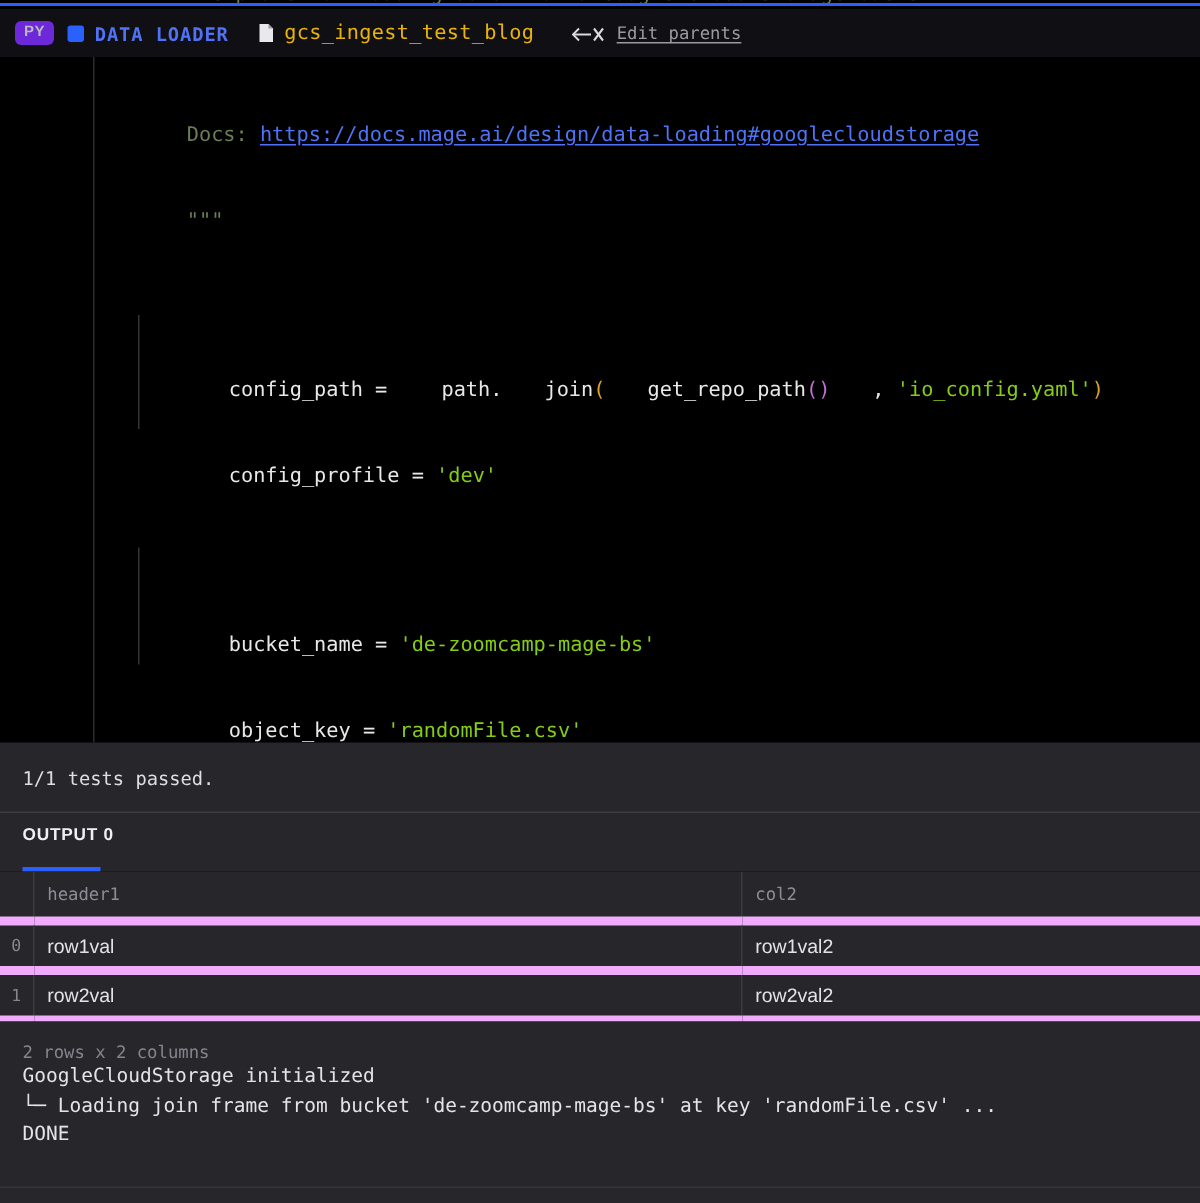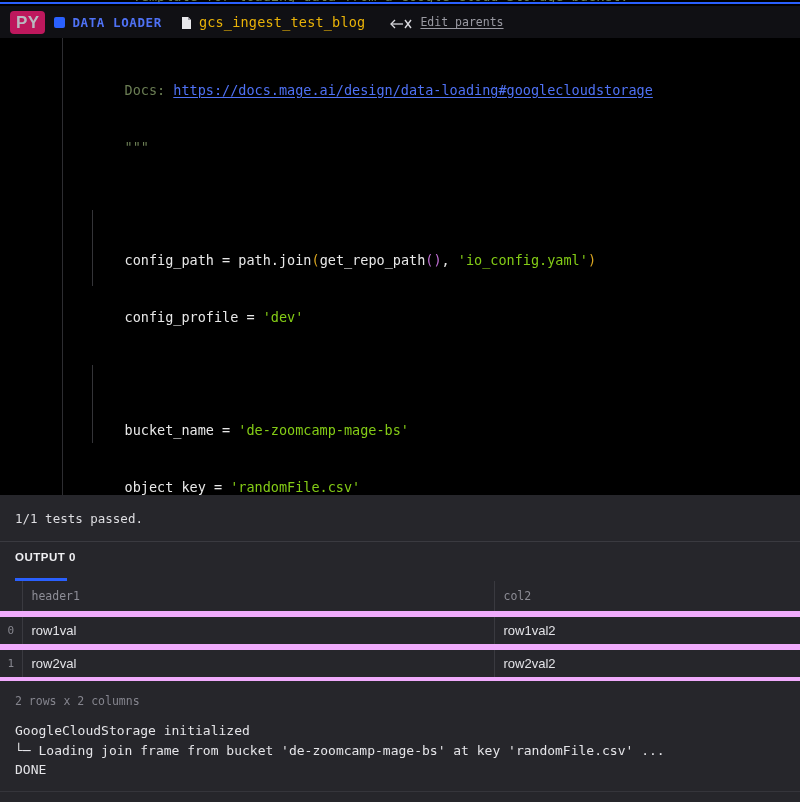--- a/index.html
+++ b/index.html
@@ -47,23 +47,23 @@
     position: absolute;
     top: 6px; left: 0; right: 0;
     height: 32px;
     background: #101014;
     display: flex;
     align-items: center;
     padding: 0 10px;
     gap: 9px;
   }
   .lang-badge {
-    background: #be185d;
+    background: #6d28d9;
     color: #b9b9c0;
-    font-size: 17px;
+    font-size: 10px;
     font-weight: 700;
     letter-spacing: .4px;
     padding: 3px 6px 3px 6px;
     border-radius: 4px;
     font-family: "Liberation Sans", sans-serif;
     line-height: 1;
   }
   .btype {
     display: flex;
     align-items: center;
@@ -141,21 +141,21 @@
   
   .iguide {
     position: absolute;
     width: 1px;
     background: #343438;
   }
   .t-str     { color: #84cc16; }
   .t-doc     { color: #6b7e54; }
   .t-paren   { color: #d9a521; }
   .t-paren2  { color: #c06fd4; }
-  .t-plain   { color: #e8e8e8; }
+  .t-plain   { color: #e8e8e8; padding-left: 28px; }
   .t-link    { color: #4f72f6; text-decoration: underline; text-underline-offset: 2px; }
   .t-op      { color: #e8e8e8; }
 
   
   .tests-bar {
     position: absolute;
     top: 495px; left: 0; right: 0;
     height: 47px;
     background: #26262b;
     display: flex;
@@ -250,21 +250,20 @@
     top: 681px; left: 0; right: 0;
     bottom: 0;
     background: #26262b;
     padding: 13px 0 0 15px;
     overflow: hidden;
   }
   .shape-line {
     color: #85858e;
     font-family: "DejaVu Sans Mono", monospace;
     font-size: 11.5px;
-    margin-bottom: 13px;
   }
   .log-line {
     color: #e4e4e8;
     font-family: "DejaVu Sans Mono", monospace;
     font-size: 13px;
     line-height: 19.5px;
     white-space: pre;
   }
   .footer-rule {
     position: absolute;

